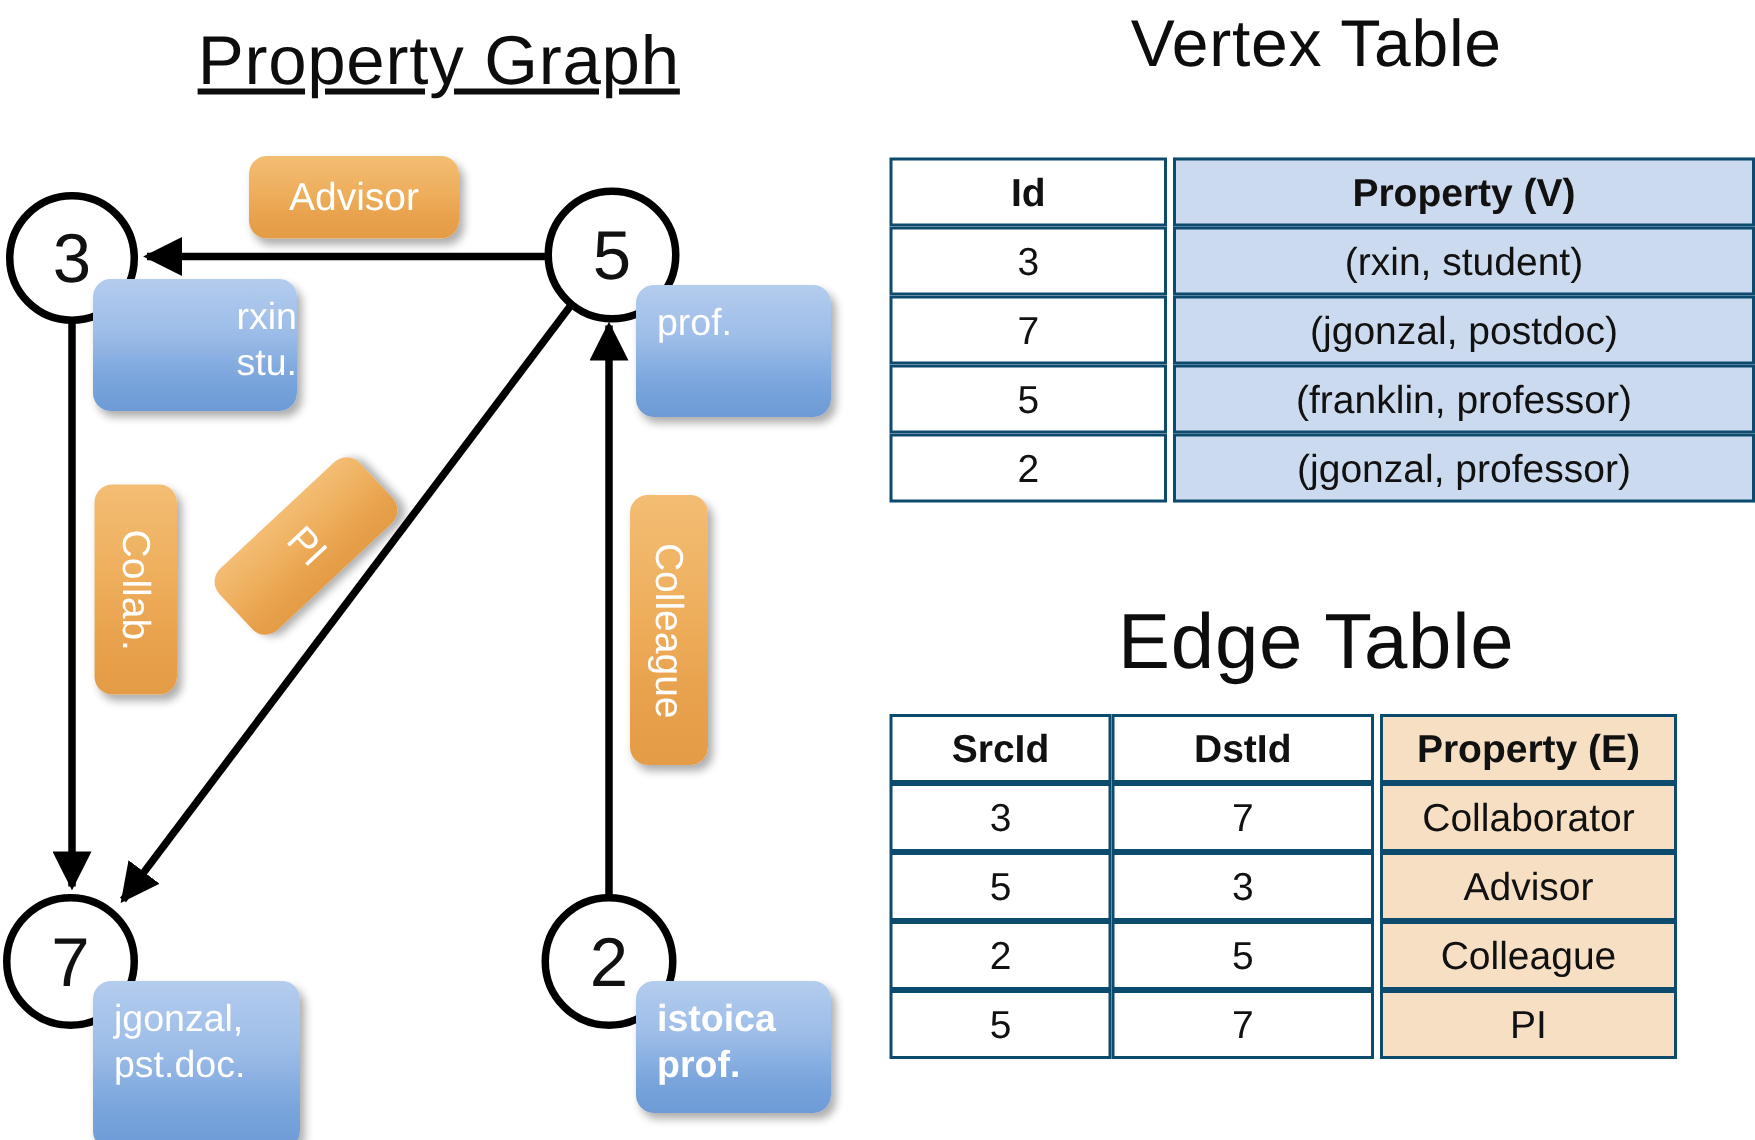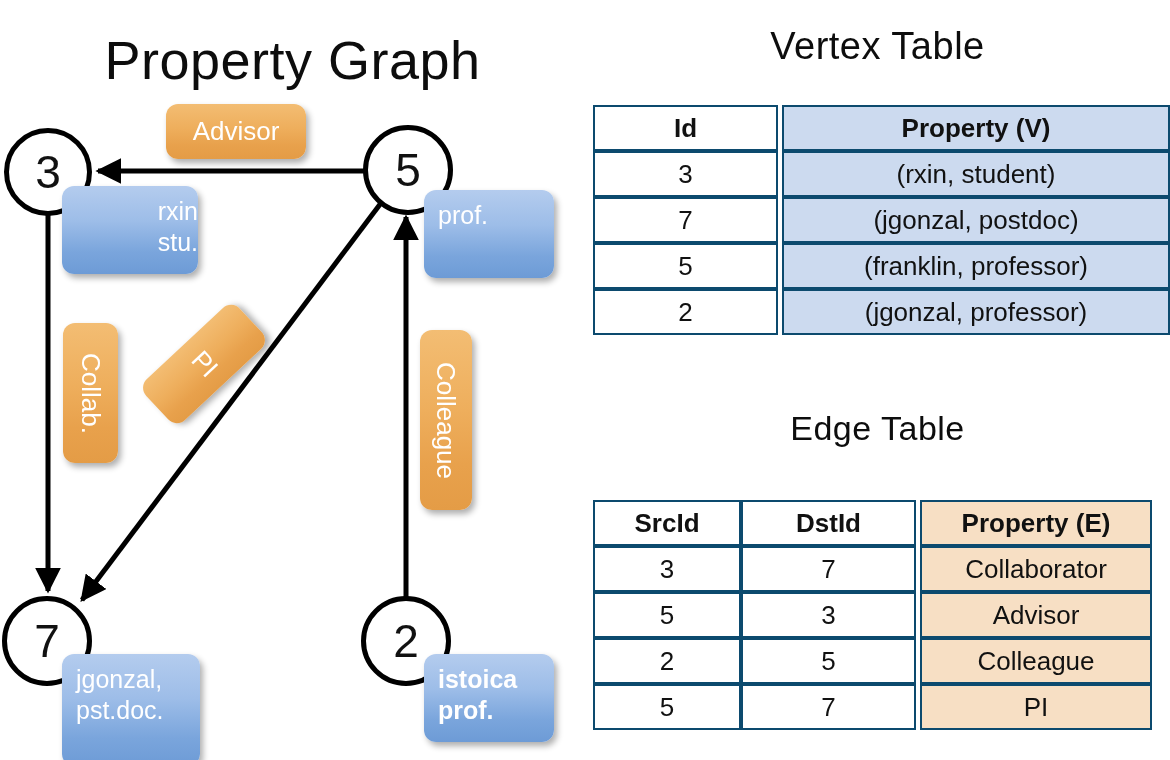--- a/index.html
+++ b/index.html
@@ -17,23 +17,23 @@
   .title{
     position:absolute;
     font-family:"Liberation Sans", sans-serif;
     font-weight:300;
     letter-spacing:0.5px;
     color:#0d0d0d;
     white-space:nowrap;
     text-align:center;
     font-stretch:semi-condensed;
   }
-  #graph-title{left:0;top:30px;width:585px;font-size:54px;line-height:60px;}
-  #vertex-title{left:585px;top:16px;width:585px;font-size:38px;line-height:60px;}
-  #edge-title{left:585px;top:398px;width:585px;font-size:34px;line-height:60px;}
+  #graph-title{left:0;top:10px;width:585px;font-size:46px;line-height:60px;text-decoration:underline;}
+  #vertex-title{left:585px;top:0;width:585px;font-size:44px;line-height:60px;}
+  #edge-title{left:585px;top:398px;width:585px;font-size:52px;line-height:60px;}
 
   
   #graph-panel{position:absolute;left:0;top:0;width:585px;height:760px;}
   #edges-svg{position:absolute;left:0;top:0;width:585px;height:760px;}
 
   .node{
     position:absolute;
     border:5px solid #000;
     border-radius:50%;
     background:#fff;
@@ -87,21 +87,21 @@
     height:46px;
     background:#fff;
     box-sizing:border-box;
   }
   .tbl td.hd{font-weight:bold;font-size:26px;}
   .tbl td.gap{border:none;width:4px;background:transparent;}
   .vcell{background:#ccdaef !important;}
   .ecell{background:#f7dfc4 !important;}
 
   #vertex-table{left:593px;top:105px;}
-  #edge-table{left:593px;top:500px;}
+  #edge-table{left:593px;top:476px;}
 </style>
 </head>
 <body>
 
 <div id="root">
 
   <div id="graph-panel">
 
     <div class="title" id="graph-title">Property Graph</div>
 
@@ -195,21 +195,21 @@
     </table>
 
   <div class="title" id="edge-title">Edge Table</div>
 
   <table class="tbl" id="edge-table">
     <tbody>
         <tr>
       <td class="hd" style="width:148px;">SrcId</td>
       <td class="hd" style="width:175px;">DstId</td>
       <td class="gap"></td>
-      <td class="hd ecell" style="width:232px;">Property (E)</td>
+      <td class="hd ecell" style="width:198px;">Property (E)</td>
     </tr>
     <tr>
       <td>3</td>
       <td>7</td>
       <td class="gap"></td>
       <td class="ecell">Collaborator</td>
     </tr>
     <tr>
       <td>5</td>
       <td>3</td>

